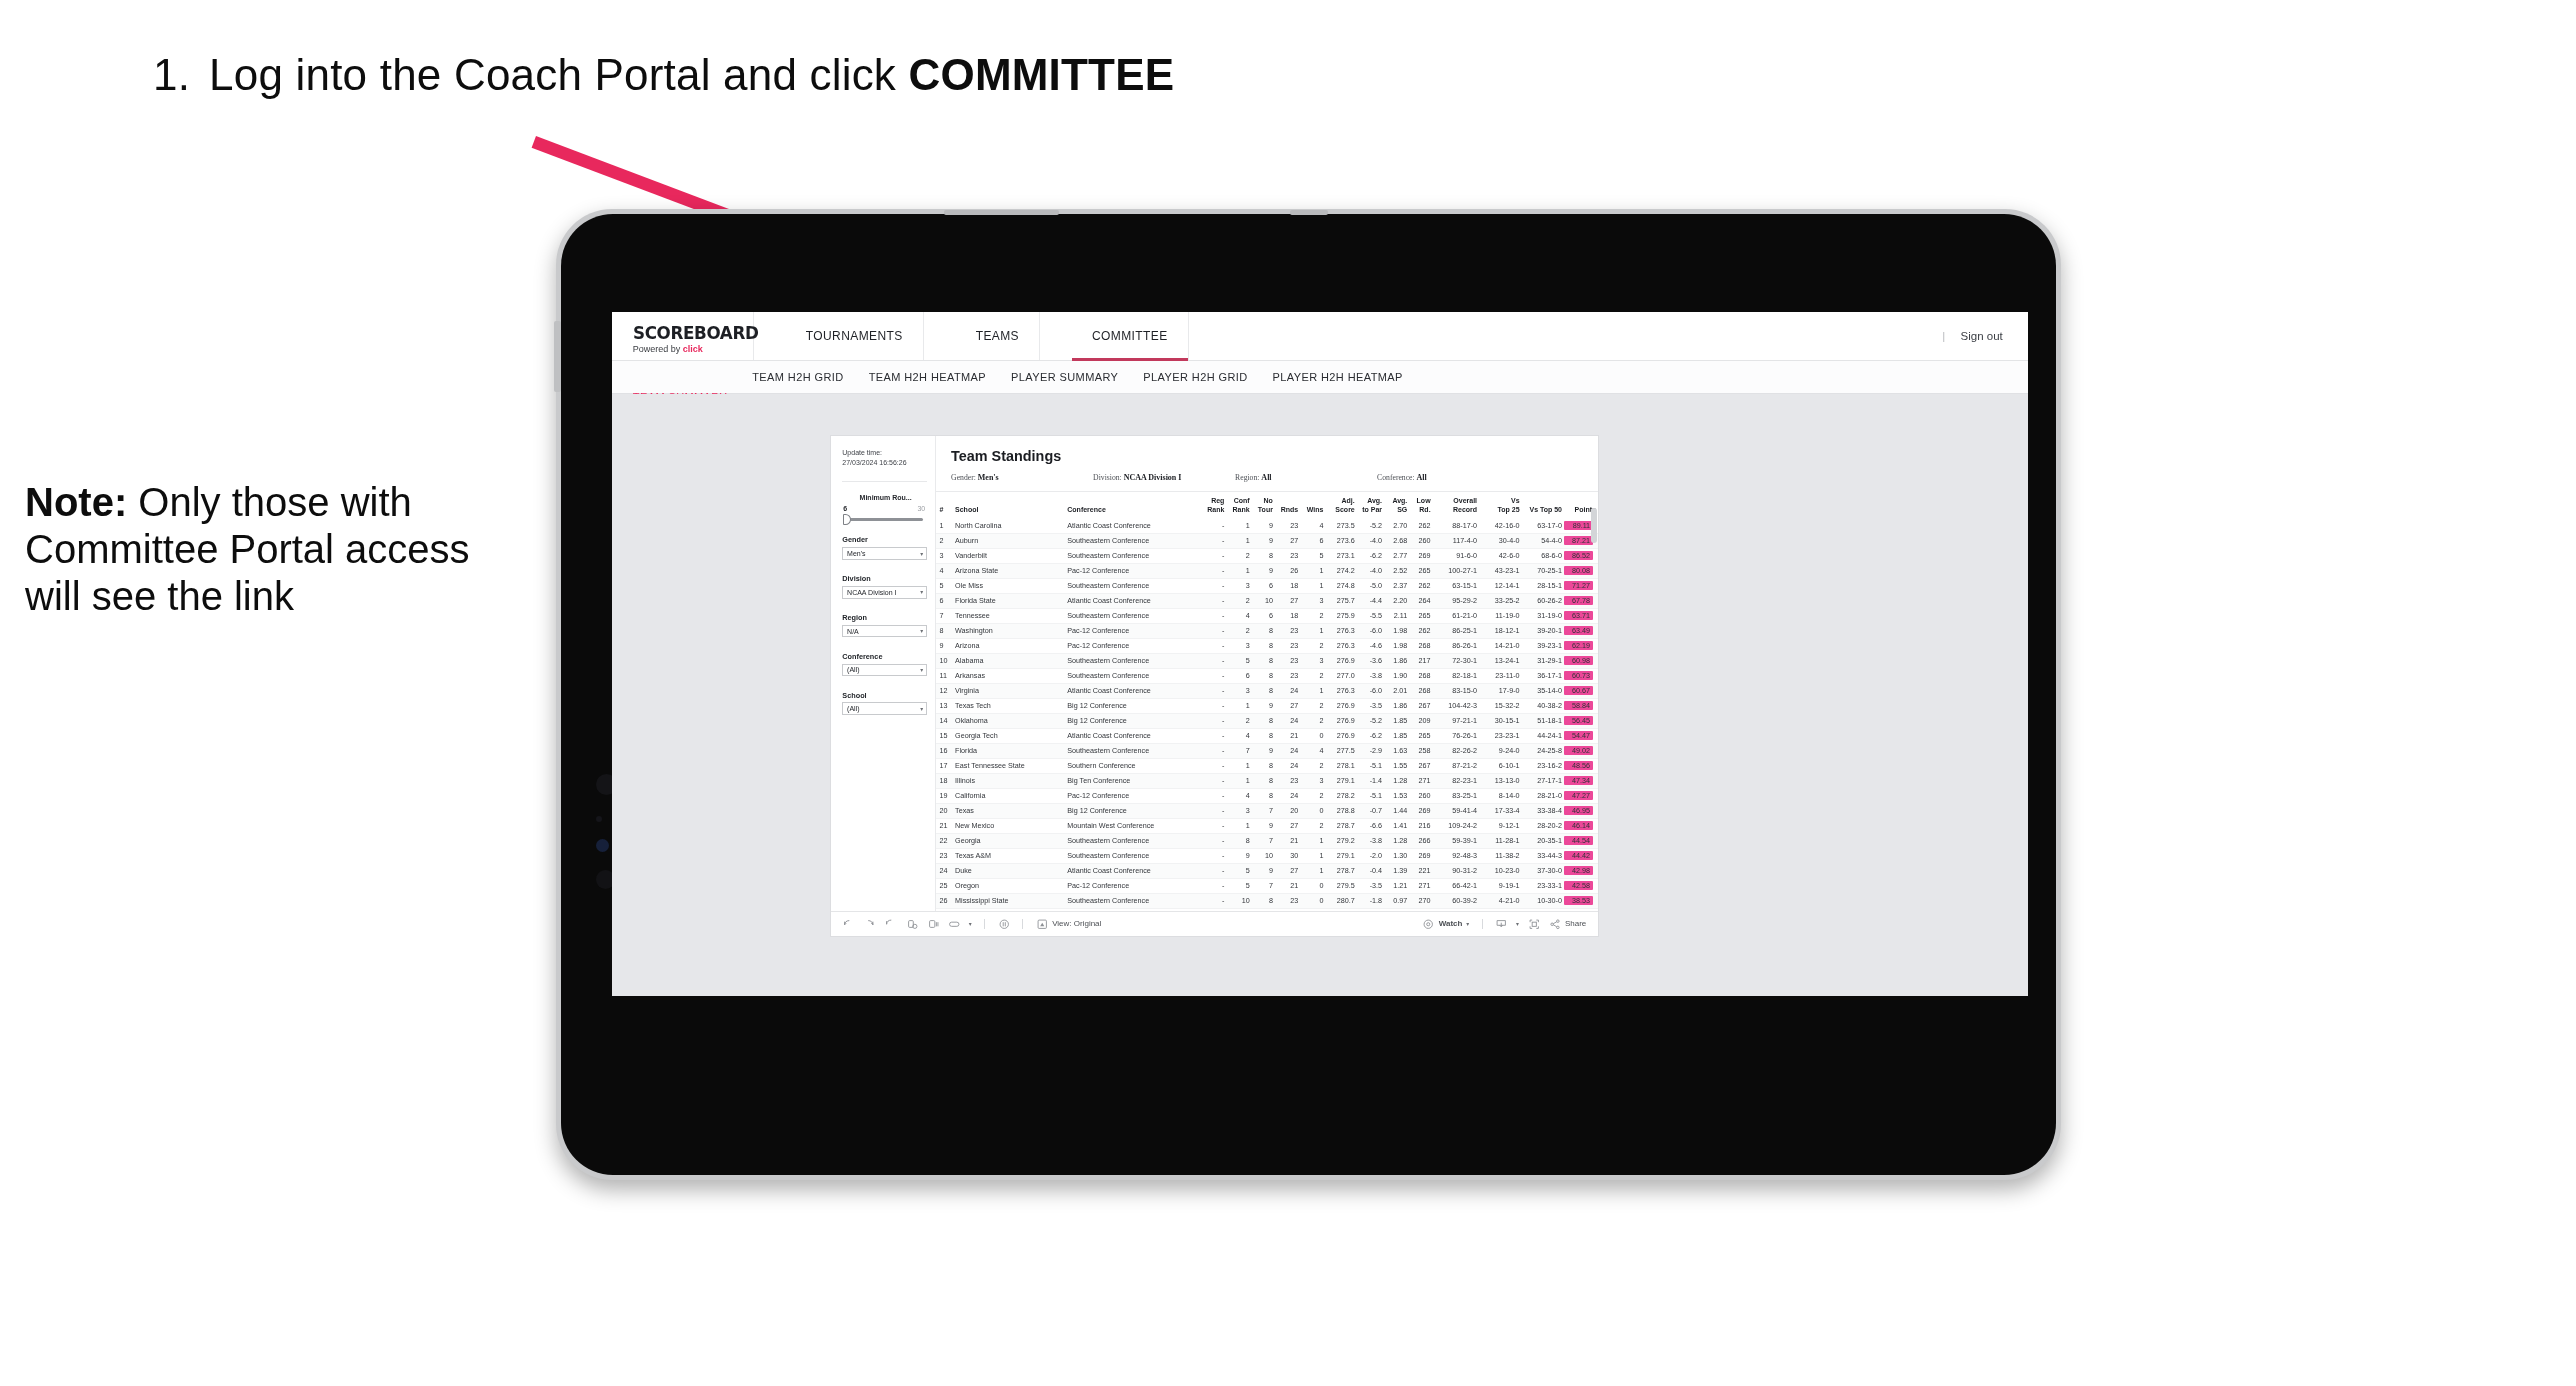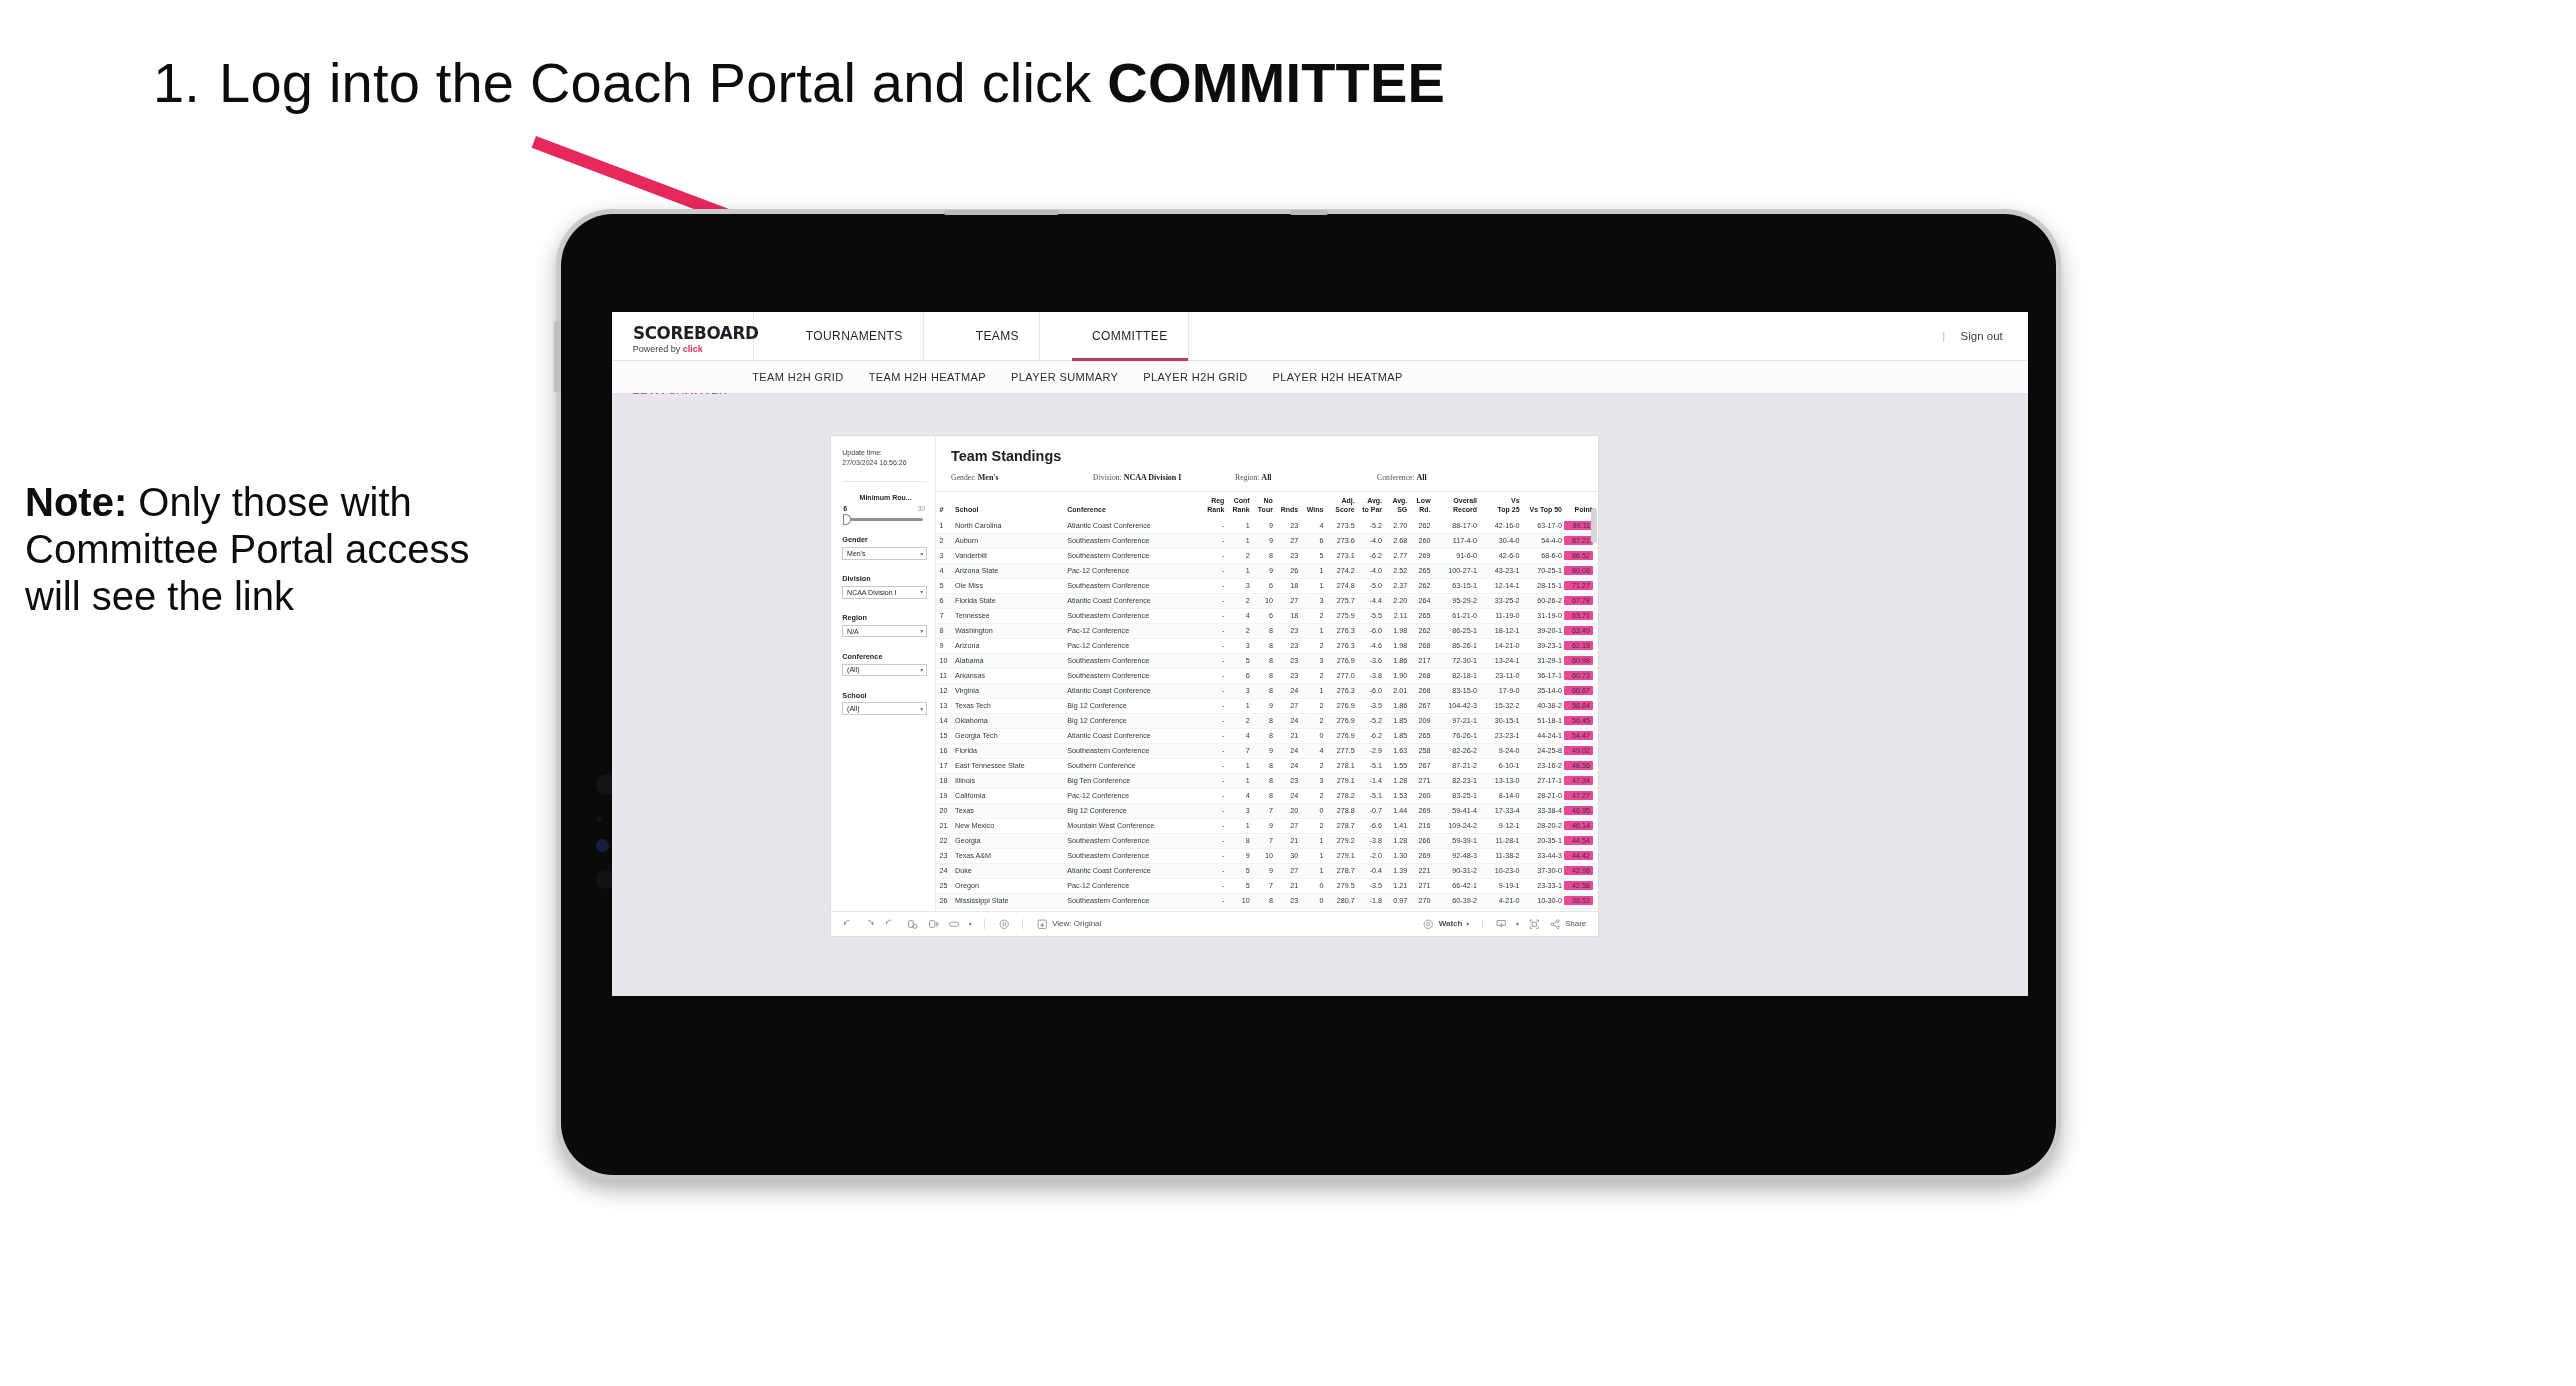--- a/index.html
+++ b/index.html
@@ -7,21 +7,21 @@
     width: 2576px; height: 1386px;
     background: #ffffff;
     font-family: "Liberation Sans", sans-serif;
     overflow: hidden;
   }
   #slide { position: relative; width: 2576px; height: 1386px; background: #fff; }
 
   
   #step-line {
     position: absolute; left: 153px; top: 50px;
-    font-size: 56px; color: #0d0d0d; letter-spacing: 0.2px;
+    font-size: 44px; color: #0d0d0d; letter-spacing: 0.2px;
     white-space: nowrap;
   }
   #step-num { margin-right: 19px; }
   #step-strong { font-weight: bold; }
 
   #note-block {
     position: absolute; left: 25px; top: 479px;
     width: 508px; font-size: 40px; line-height: 1.17;
     color: #0d0d0d;
   }

